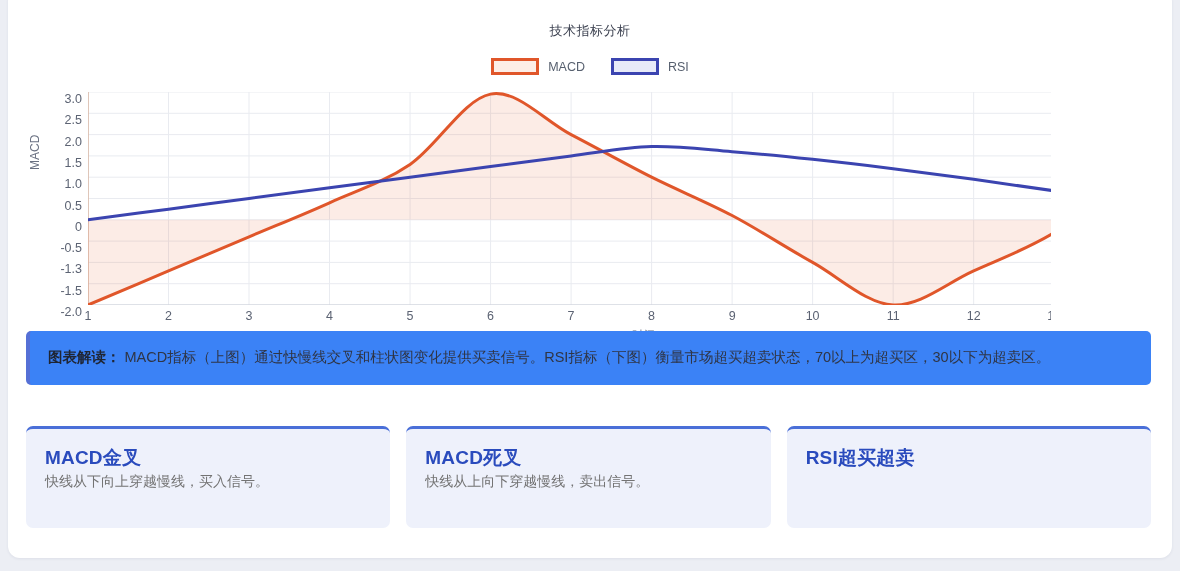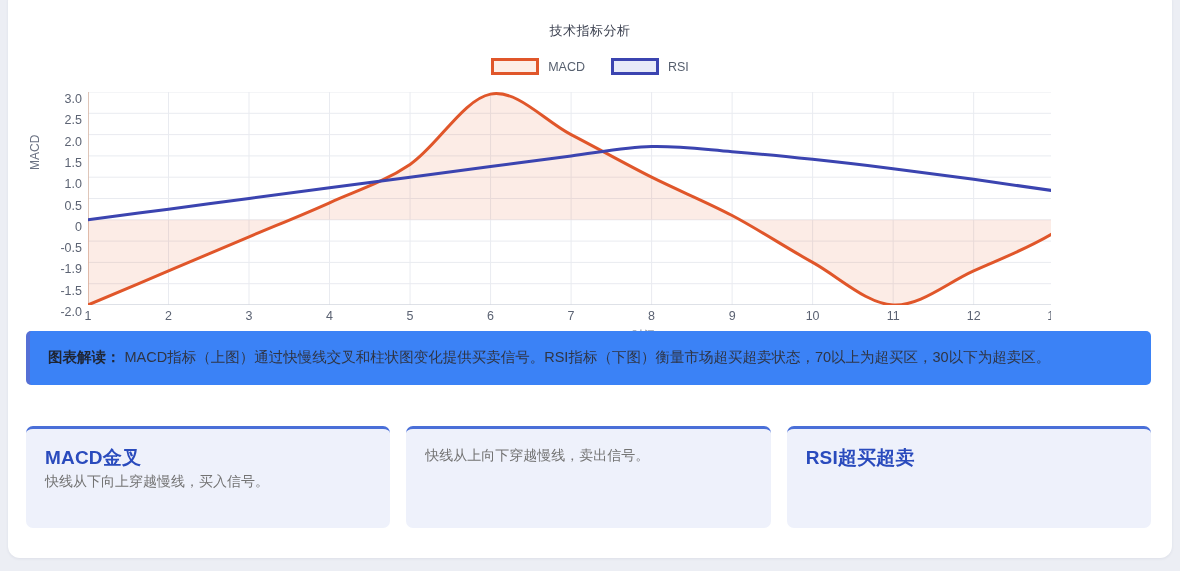--- a/index.html
+++ b/index.html
@@ -209,21 +209,21 @@
     <div class="ylabel">MACD</div>
     <div class="yticks" id="yticks">
         <div class="ytick" style="top: -8px;">3.0</div>
         <div class="ytick" style="top: 13.3px;">2.5</div>
         <div class="ytick" style="top: 34.6px;">2.0</div>
         <div class="ytick" style="top: 55.9px;">1.5</div>
         <div class="ytick" style="top: 77.2px;">1.0</div>
         <div class="ytick" style="top: 98.5px;">0.5</div>
         <div class="ytick" style="top: 119.8px;">0</div>
         <div class="ytick" style="top: 141.1px;">-0.5</div>
-        <div class="ytick" style="top: 162.4px;">-1.9</div>
+        <div class="ytick" style="top: 162.4px;">-1.3</div>
         <div class="ytick" style="top: 183.7px;">-1.5</div>
         <div class="ytick" style="top: 205px;">-2.0</div>
       </div>
 
     <div class="plot">
       <svg id="plot-svg" width="1095" height="213" viewBox="0 0 1095 213" preserveAspectRatio="none">
           <line x1="0" y1="0" x2="1095" y2="0" stroke="#e9ebf0" stroke-width="1"></line>
           <line x1="0" y1="21.299999999999983" x2="1095" y2="21.299999999999983" stroke="#e9ebf0" stroke-width="1"></line>
           <line x1="0" y1="42.599999999999994" x2="1095" y2="42.599999999999994" stroke="#e9ebf0" stroke-width="1"></line>
           <line x1="0" y1="63.900000000000006" x2="1095" y2="63.900000000000006" stroke="#e9ebf0" stroke-width="1"></line>
@@ -278,19 +278,20 @@
   <div class="infobox">
     <b>图表解读：</b><span> MACD指标（上图）通过快慢线交叉和柱状图变化提供买卖信号。RSI指标（下图）衡量市场超买超卖状态，70以上为超买区，30以下为超卖区。</span>
   </div>
 
   <div class="cards" id="cards">
       <div class="card">
         <div class="card-title">MACD金叉</div>
         <div class="card-text">快线从下向上穿越慢线，买入信号。</div>
       </div>
       <div class="card">
+        <div class="card-title">MACD死叉</div>
         <div class="card-text">快线从上向下穿越慢线，卖出信号。</div>
       </div>
       <div class="card">
         <div class="card-title">RSI超买超卖</div>
       </div>
     </div>
 </div>
 
 </body></html>

